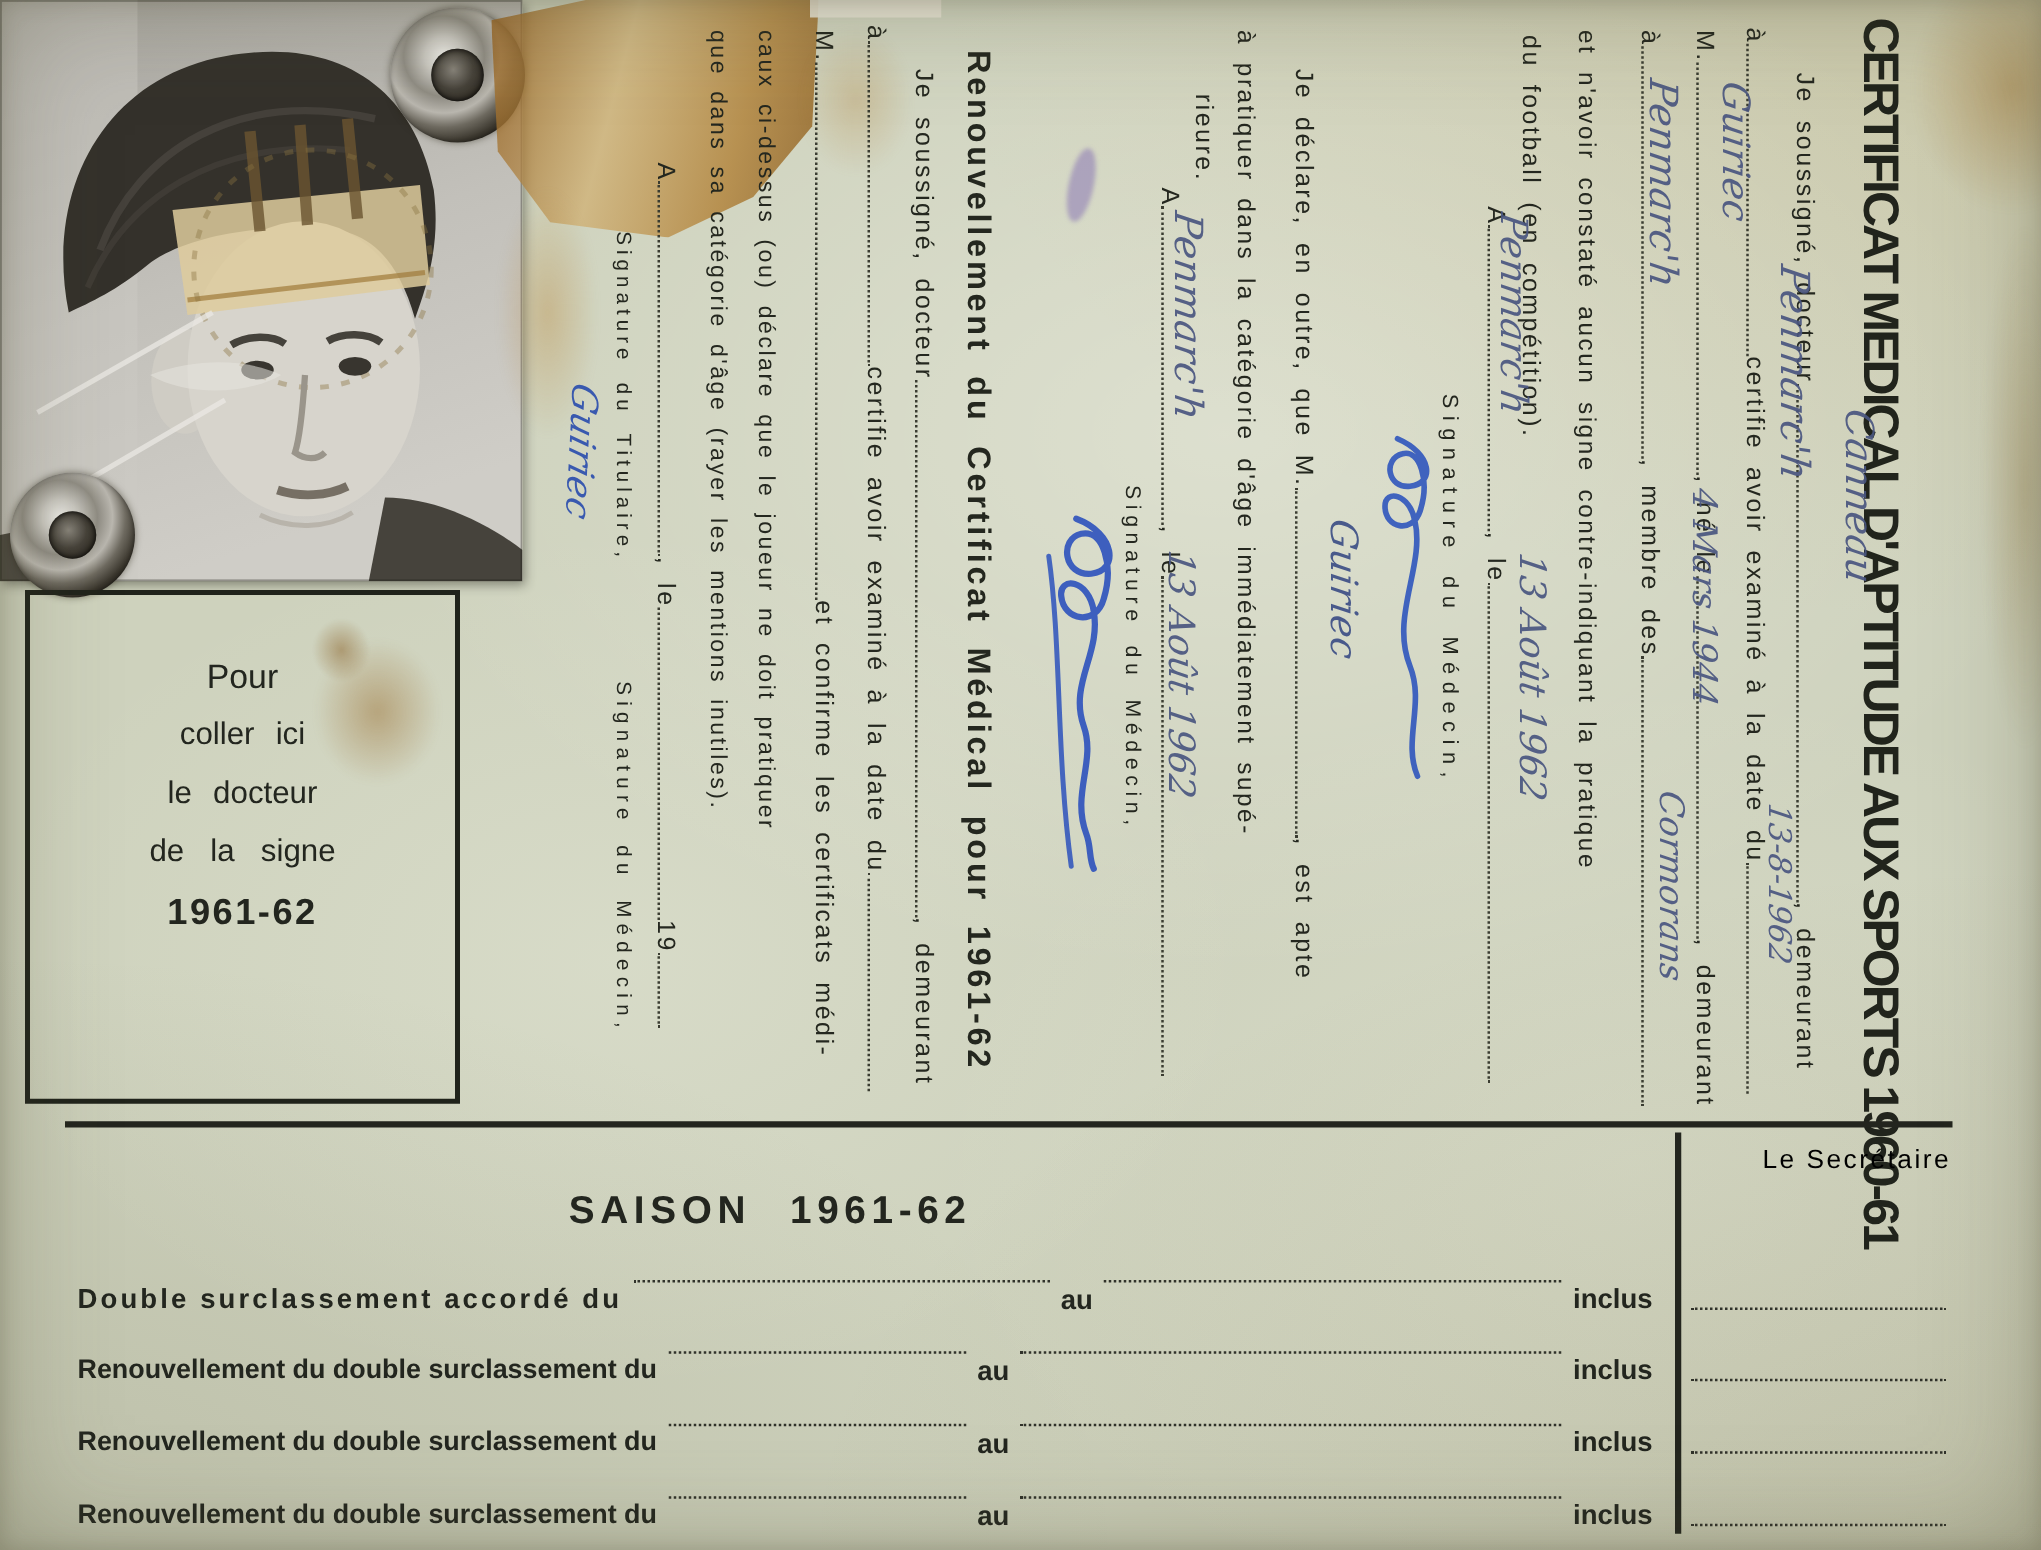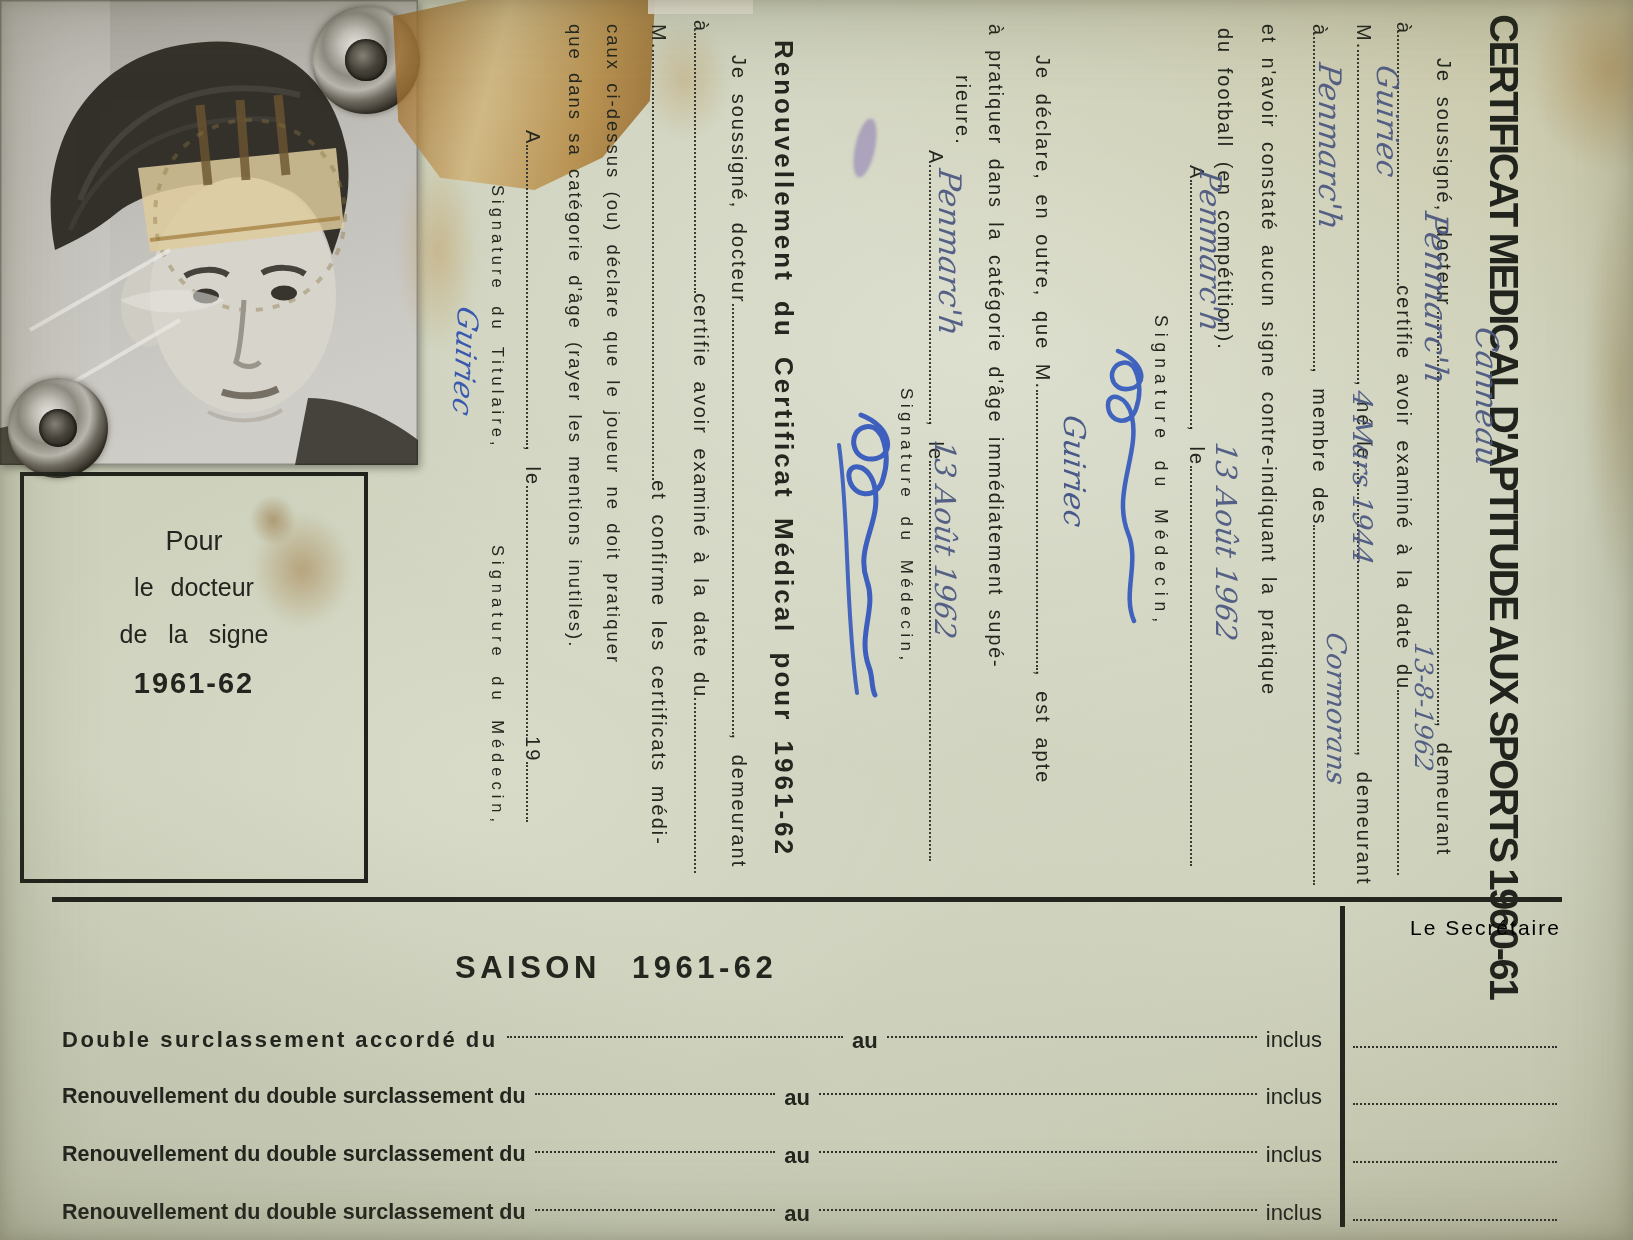--- a/index.html
+++ b/index.html
@@ -39,26 +39,26 @@
       clip-path:polygon(0% 10%,36% 0%,100% 2%,98% 52%,80% 80%,54% 96%,18% 90%,2% 62%);
       box-shadow:1px 2px 4px rgba(90,60,15,.35);}
   .stain{position:absolute;border-radius:50%;filter:blur(3px);pointer-events:none;}
   
   #rbox{position:absolute;left:20px;top:472px;width:348px;height:411px;border:4.5px solid #20231b;
         box-sizing:border-box;text-align:center;padding-top:52px;}
   #rbox div{line-height:1.0;}
   
   .hsep{position:absolute;left:52px;top:897px;width:1510px;height:5px;background:#23251e;}
   .vsep{position:absolute;left:1340px;top:906px;width:5px;height:321px;background:#23251e;}
-  .row{position:absolute;left:62px;width:1260px;height:27px;display:flex;align-items:center;}
+  .row{position:absolute;left:62px;width:1260px;height:27px;display:flex;align-items:flex-start;}
   .row .lab{white-space:nowrap;font-weight:bold;font-size:21.5px;}
   .hld{flex:1 1 auto;border-bottom:2.6px dotted #30322a;height:2px;margin:0 9px;transform:translateY(-4px);}
   .rdot{position:absolute;left:1353px;width:204px;height:2px;border-bottom:2.6px dotted #30322a;}
   .au{font-weight:bold;font-size:22px;transform:translateY(1px);}
-  .inc{font-weight:normal;font-size:22px;}
+  .inc{font-weight:bold;font-size:22px;}
 </style>
 </head>
 <body>
 
 <div id="card">
   <div class="tex"></div>
 
   <div id="photo">
     <svg width="418" height="465" viewBox="0 0 418 465">
       <defs>
@@ -155,20 +155,21 @@
   <svg class="sigsvg" style="left:1152px;top:343px;" width="285" height="56" viewBox="0 0 285 56">
     <path d="M8,34 C20,6 44,4 46,24 C48,42 24,46 20,30 C16,16 42,8 66,16 C84,22 80,44 62,44 C48,44 52,24 74,20 C110,12 150,40 190,24 C220,12 250,30 278,18" fill="none" stroke="#2f55bd" stroke-width="4.5" stroke-linecap="round" opacity="0.9"></path>
   </svg>
   <svg class="sigsvg" style="left:897px;top:405px;" width="295" height="62" viewBox="0 0 295 62">
     <path d="M10,36 C22,4 52,2 54,24 C56,46 26,50 22,32 C18,14 48,6 74,14 C96,20 92,46 72,48 C56,50 58,26 84,22 C118,16 142,42 176,30 C204,20 230,40 262,28 C272,24 282,26 290,22" fill="none" stroke="#2c51bc" stroke-width="5" stroke-linecap="round" opacity="0.9"></path>
     <path d="M40,58 C110,48 200,52 288,40" fill="none" stroke="#2c51bc" stroke-width="4" stroke-linecap="round" opacity="0.85"></path>
   </svg>
 
   <div id="rbox">
     <div style="font-size:27px;font-weight:normal;margin-bottom:20px;">Pour</div>
+    <div style="font-size:25px;margin-bottom:22px;word-spacing:10px;">coller ici</div>
     <div style="font-size:25px;margin-bottom:22px;word-spacing:10px;">le docteur</div>
     <div style="font-size:25px;margin-bottom:22px;word-spacing:14px;">de la signe</div>
     <div style="font-size:29px;font-weight:bold;letter-spacing:2px;">1961-62</div>
   </div>
 
   <div class="hsep"></div>
   <div class="vsep"></div>
 
   <div style="position:absolute;left:455px;top:926px;font-size:31px;font-weight:800;letter-spacing:4.5px;word-spacing:18px;margin-top:24px;">SAISON 1961-62</div>
   <div style="position:absolute;left:1410px;top:916px;font-size:21px;letter-spacing:2px;color:#000000;">Le Secrétaire</div>

